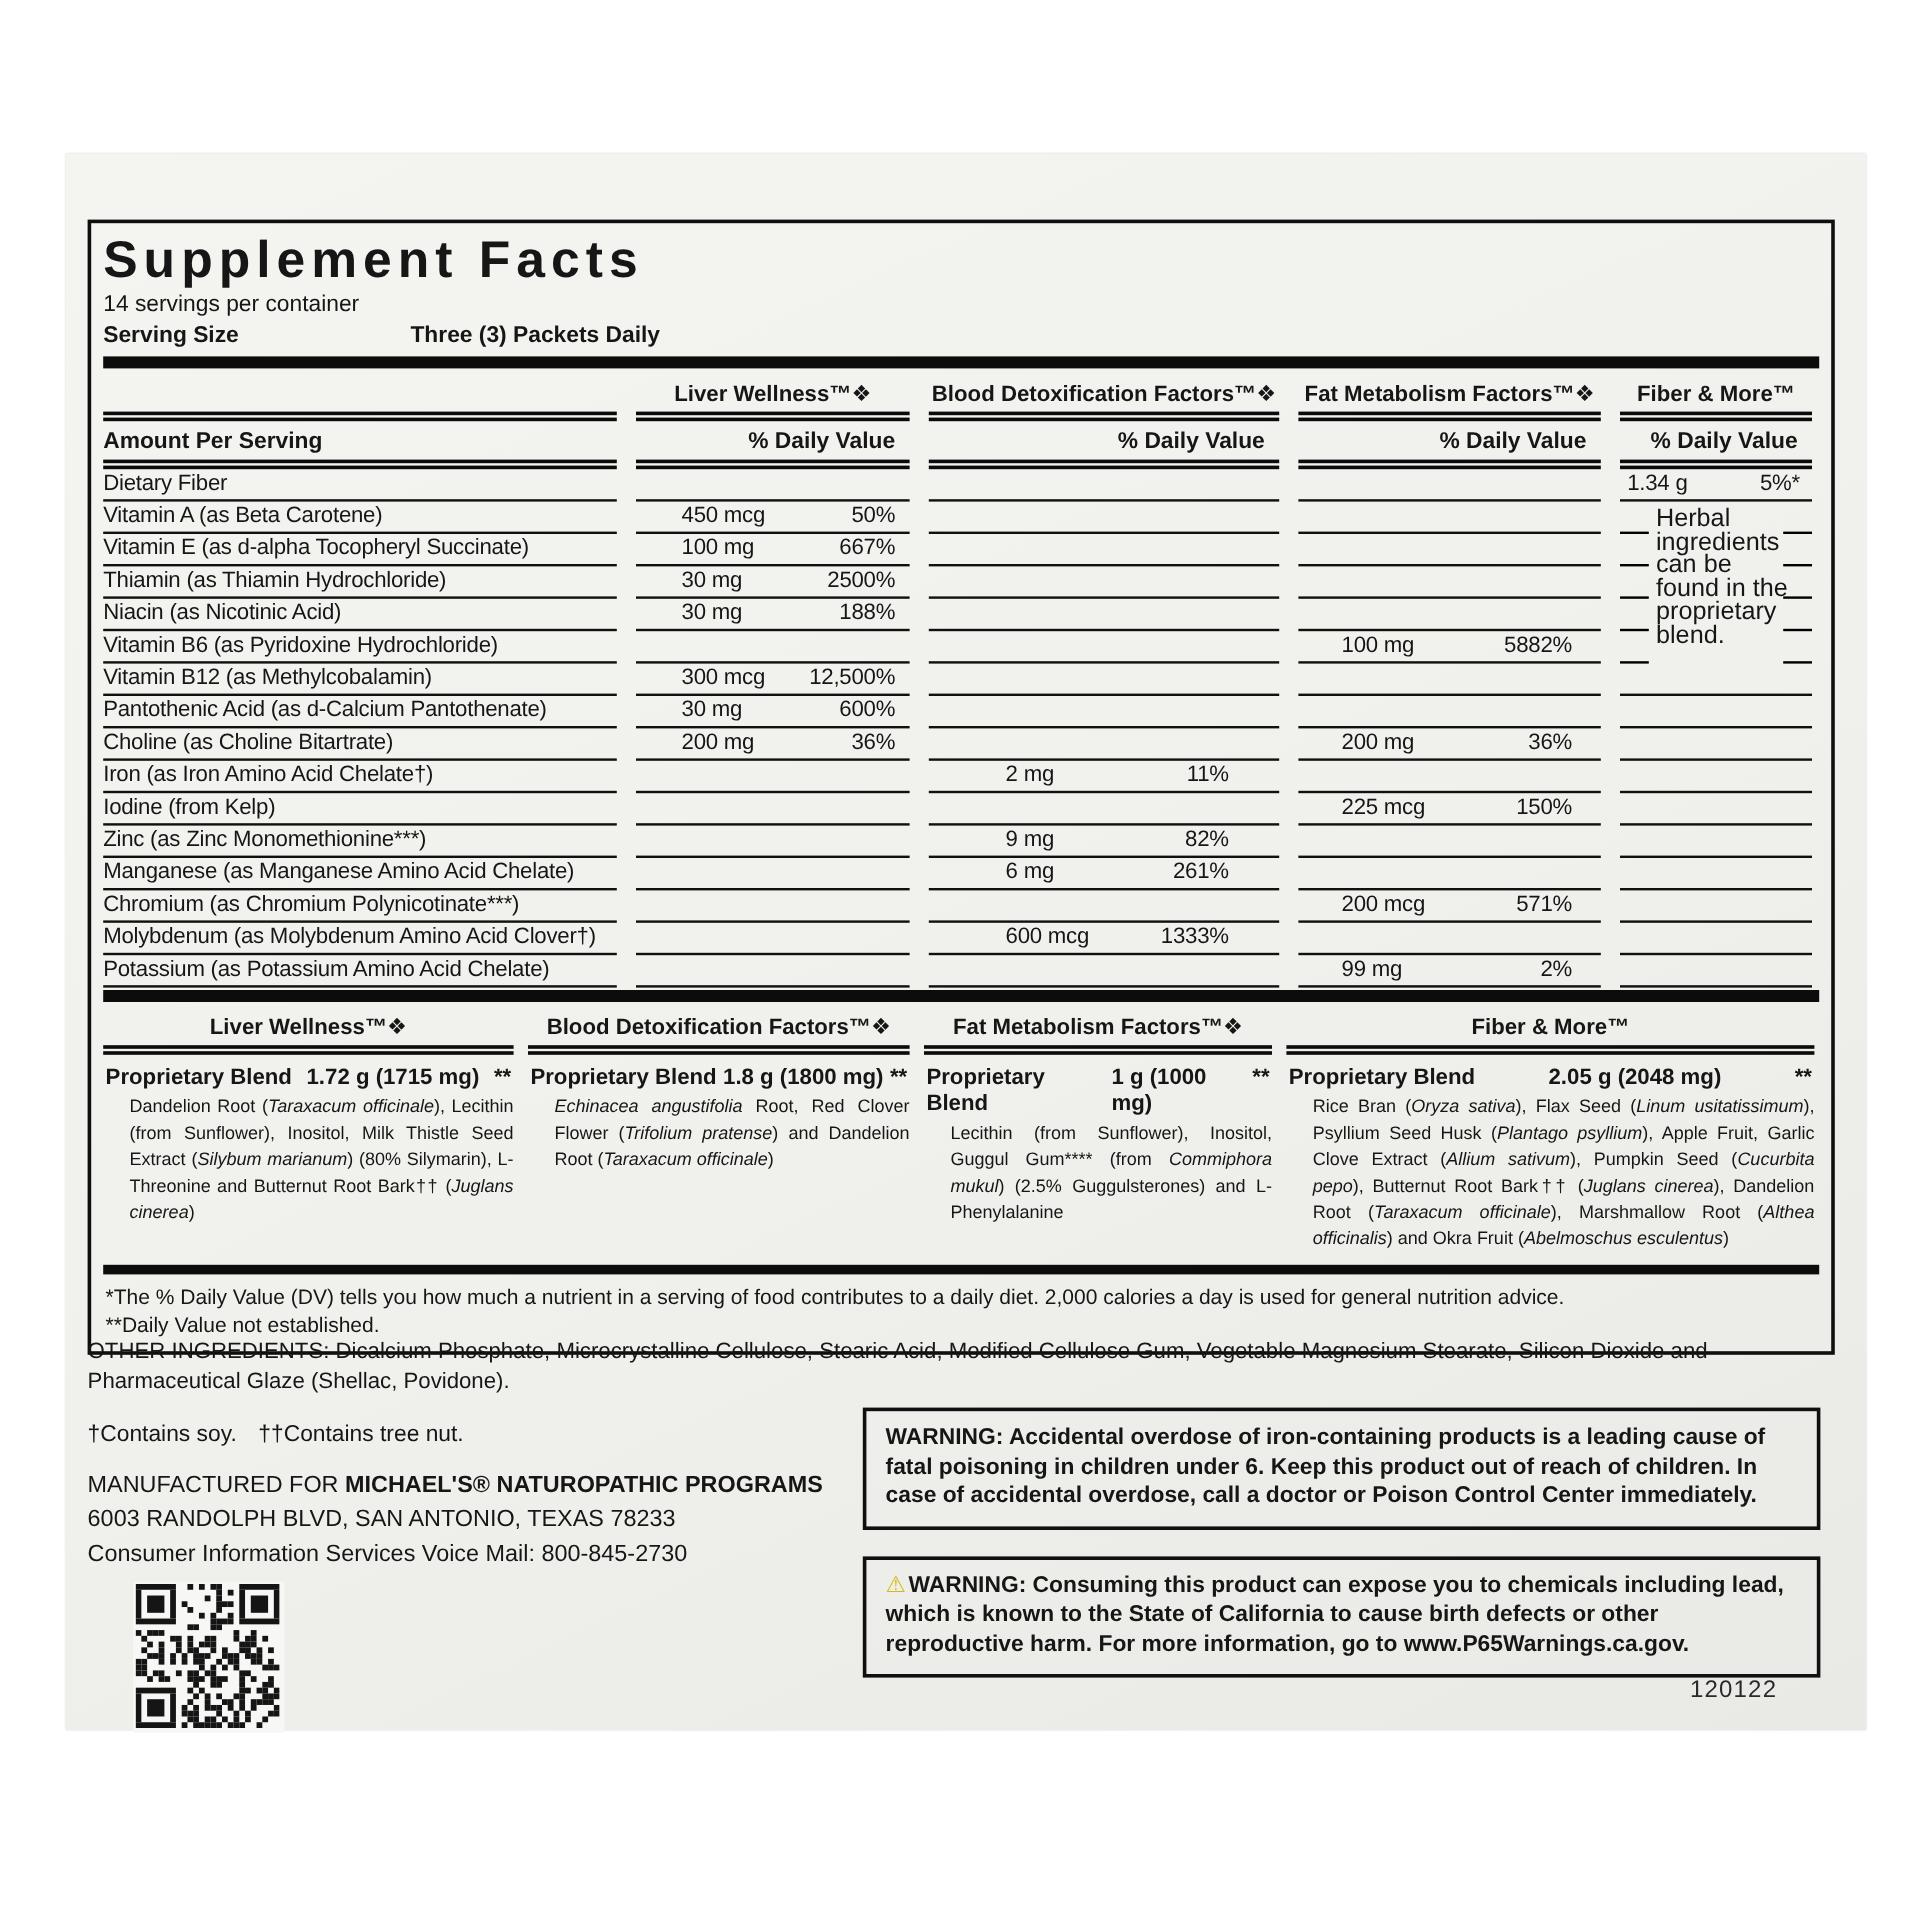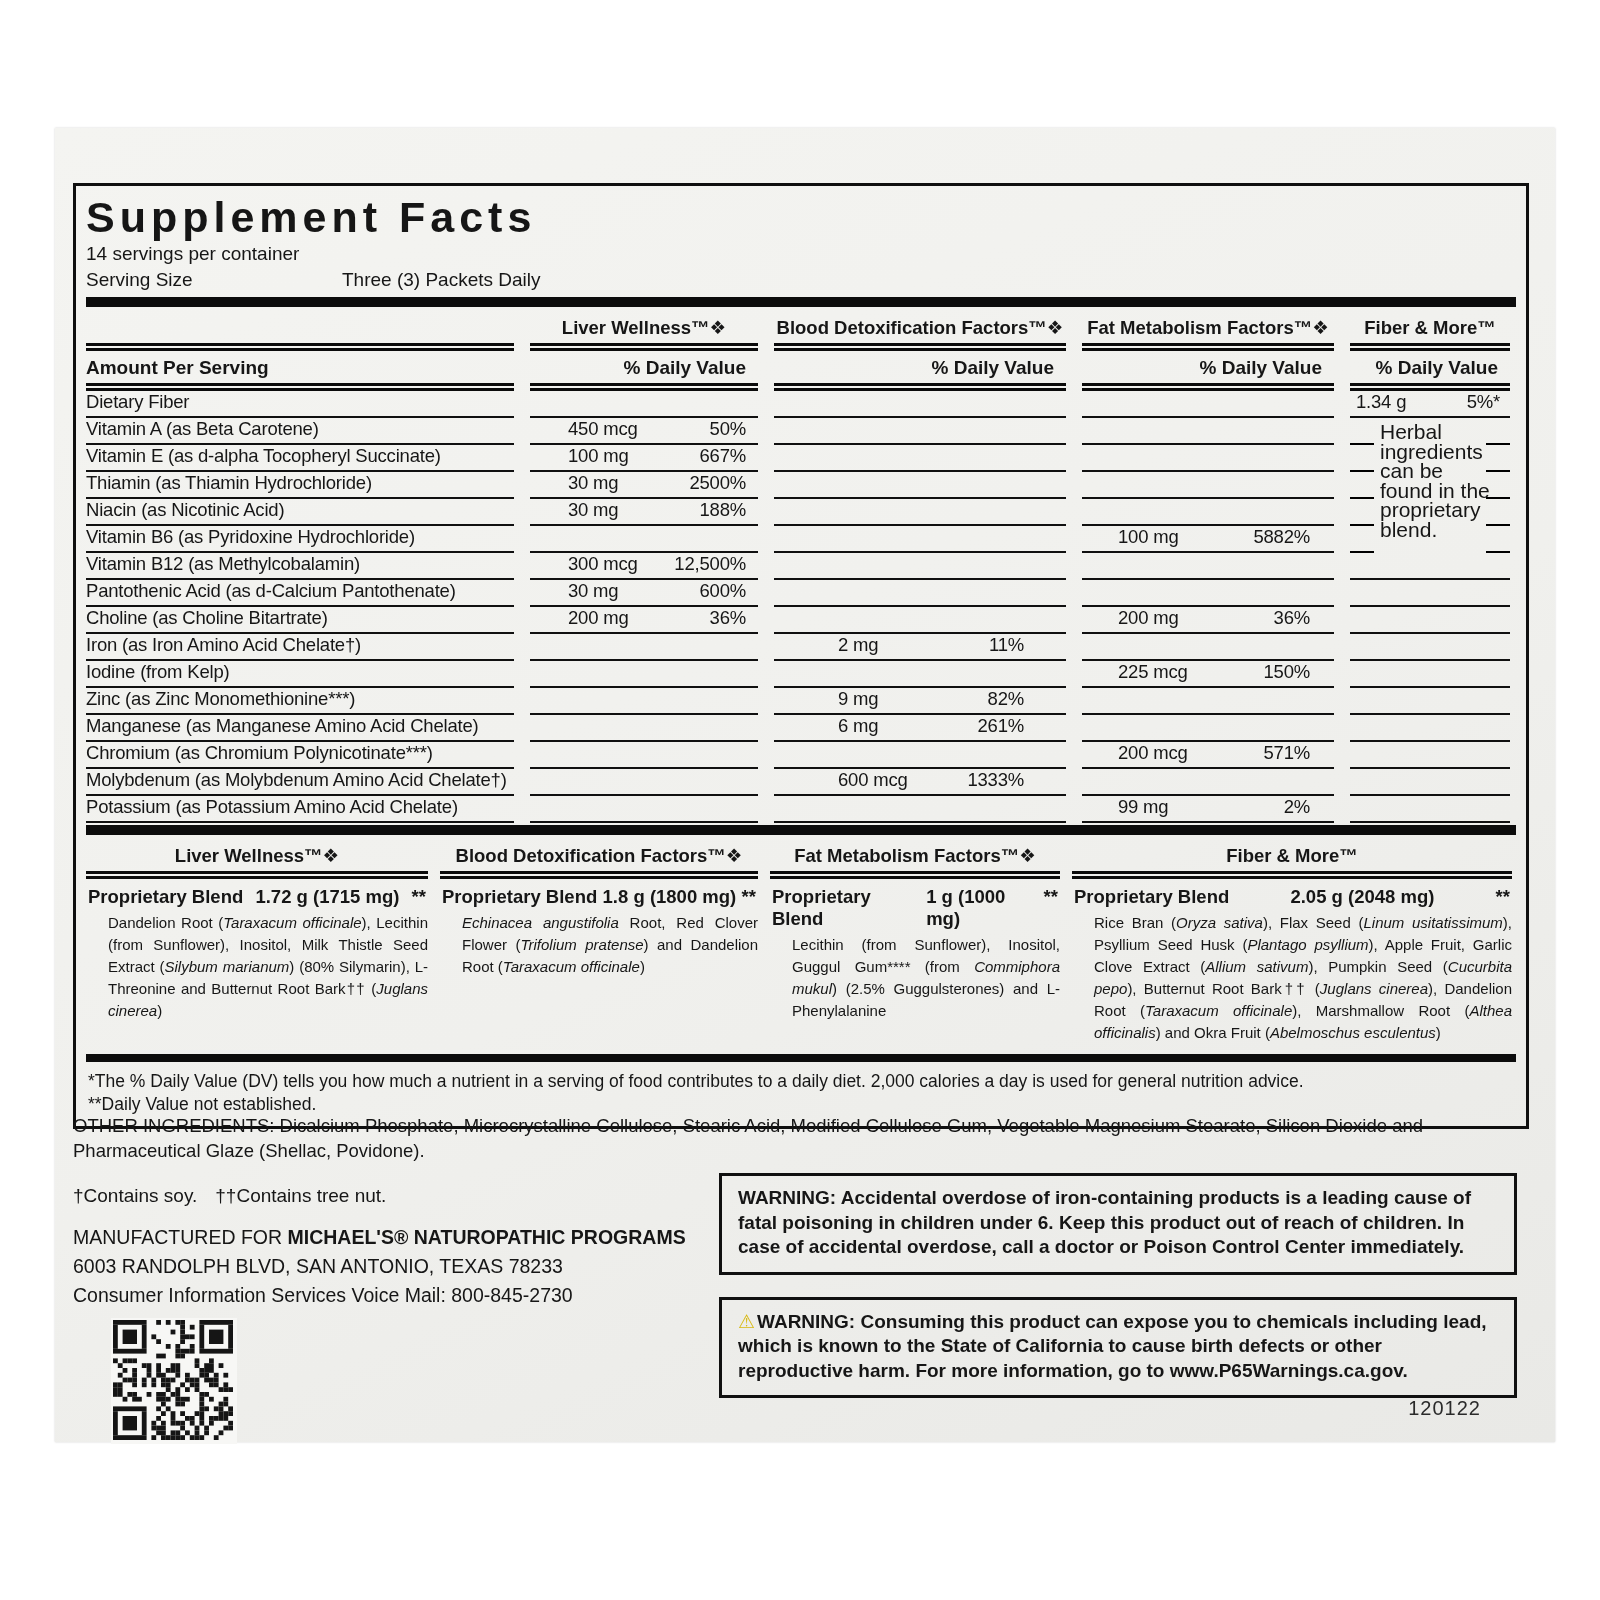--- a/index.html
+++ b/index.html
@@ -1,21 +1,21 @@
 <!DOCTYPE html>
 <html><head>
 <meta charset="utf-8">
 <style>
   html,body{margin:0;padding:0;}
   body{width:1600px;height:1600px;background:#ffffff;font-family:"Liberation Sans","DejaVu Sans",sans-serif;color:#161616;position:relative;-webkit-font-smoothing:antialiased;}
   .panel{position:absolute;left:55px;top:128px;width:1500px;height:1314px;background:linear-gradient(155deg,#f4f4f1 0%,#f0f0ed 55%,#e9e9e6 100%);box-shadow:0 0 2px rgba(0,0,0,.18);box-sizing:border-box;}
   .facts-box{position:absolute;left:18px;top:55px;width:1456px;border:3.5px solid #0f0f0f;box-sizing:border-box;padding:8px 10px 0 10px;}
   .title{font-size:43px;font-weight:bold;letter-spacing:5px;line-height:46px;}
   .servings{font-size:19px;margin-top:3px;}
-  .serving-row{display:flex;font-size:19px;font-weight:normal;margin-top:4px;}
+  .serving-row{display:flex;font-size:19px;font-weight:bold;margin-top:4px;}
   .serving-row .lbl{width:256px;}
   .bar{height:10px;background:#0c0c0c;margin-top:6px;}
   .grid5{display:grid;grid-template-columns:428px 228px 292px 252px 160px;column-gap:16px;}
   .group-head{font-size:18.5px;font-weight:bold;text-align:center;white-space:nowrap;padding:10px 0 4px 0;}
   .dbl{height:8px;border-top:3px solid #0b0b0b;border-bottom:3px solid #0b0b0b;box-sizing:border-box;}
   .aps-row{font-size:19px;font-weight:bold;padding:6px 0 4px 0;}
   .aps-row .dvh{text-align:right;padding-right:12px;}
   .rows-wrap{position:relative;}
   .row{display:grid;grid-template-columns:428px 228px 292px 252px 160px;column-gap:16px;height:27px;}
   .cell{display:flex;align-items:flex-end;border-bottom:2px solid #101010;font-size:18.5px;letter-spacing:-0.2px;white-space:nowrap;}
@@ -230,21 +230,21 @@
           <div class="cell name">Chromium (as Chromium Polynicotinate***)</div>
           <div class="cell val lw"></div>
           <div class="cell val bd"></div>
           <div class="cell val fm">
             <span>200 mcg</span>
             <span>571%</span>
           </div>
           <div class="cell val fb"></div>
         </div>
         <div class="row">
-          <div class="cell name">Molybdenum (as Molybdenum Amino Acid Chelate†)</div>
+          <div class="cell name">Molybdenum (as Molybdenum Amino Acid Clover†)</div>
           <div class="cell val lw"></div>
           <div class="cell val bd">
             <span>600 mcg</span>
             <span>1333%</span>
           </div>
           <div class="cell val fm"></div>
           <div class="cell val fb"></div>
         </div>
         <div class="row">
           <div class="cell name">Potassium (as Potassium Amino Acid Chelate)</div>

